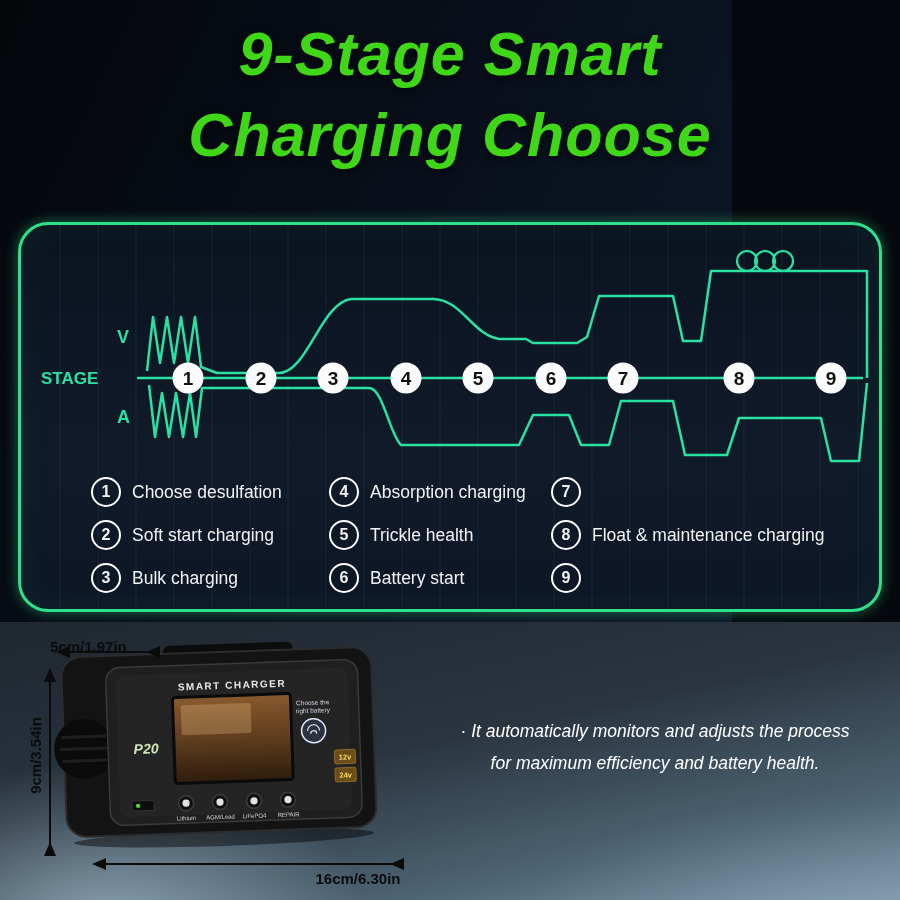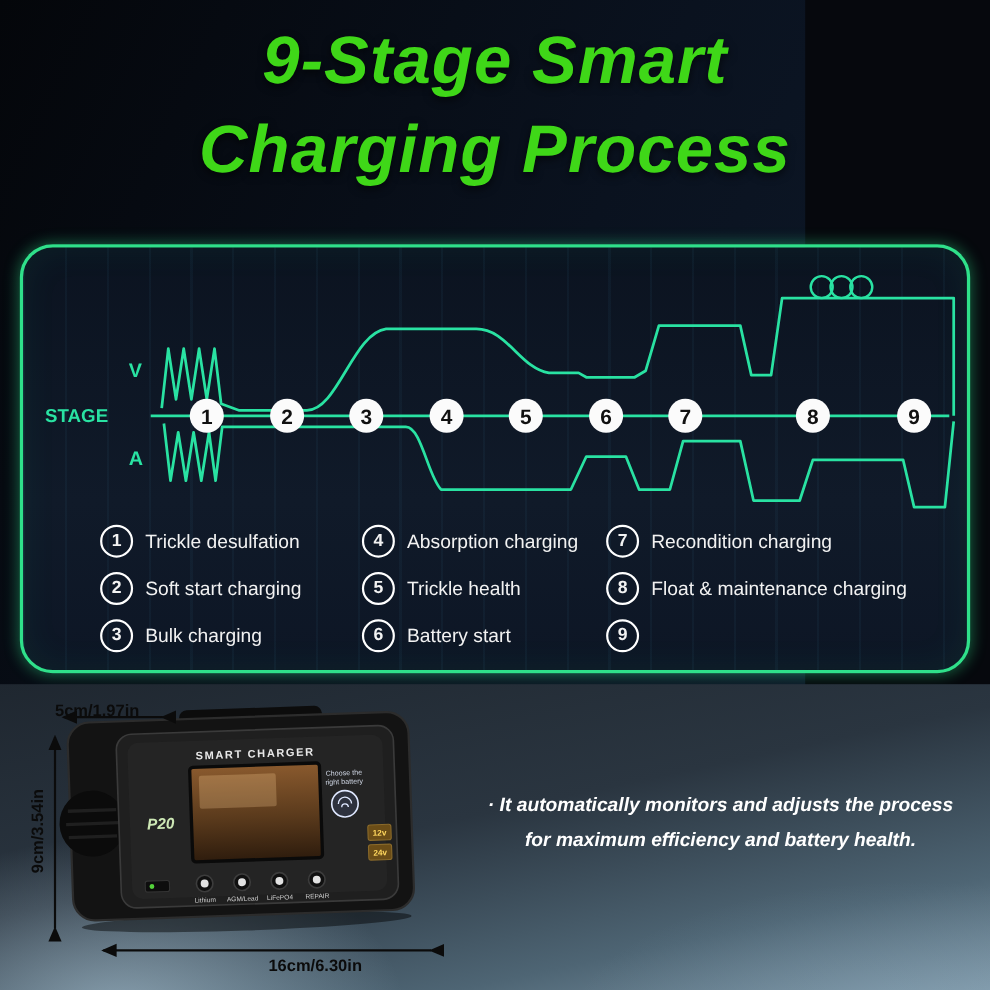--- a/index.html
+++ b/index.html
@@ -37,32 +37,32 @@
   .bottom{position:absolute;left:0;top:622px;width:900px;height:278px;
     background:
       radial-gradient(420px 260px at 12% 108%,rgba(195,222,238,.55),transparent 62%),
       radial-gradient(520px 220px at 92% 112%,rgba(150,180,200,.30),transparent 60%),
       linear-gradient(168deg,#1f2730 0%,#2a3540 45%,#4e6574 78%,#7d96a6 100%);}
   .charger{position:absolute;left:46px;top:16px;width:348px;height:212px;}
   .dims{position:absolute;inset:0;pointer-events:none;}
   .dim-text{position:absolute;font-size:15px;font-weight:bold;color:#0b0b0b;white-space:nowrap;}
   .dim-top{left:50px;top:16px;}
   .dim-left{left:-45px;top:125px;width:160px;text-align:center;transform:rotate(-90deg);}
-  .dim-bottom{left:244px;top:248px;width:260px;}
+  .dim-bottom{left:228px;top:248px;width:260px;text-align:center;}
   .desc{position:absolute;left:420px;top:94px;width:470px;color:#fff;
-    font-weight:bold;font-style:italic;font-size:17.5px;line-height:1.8;text-align:center;}
+    font-weight:normal;font-style:italic;font-size:17.5px;line-height:1.8;text-align:center;}
 </style>
 </head>
 <body>
 
 <div class="page">
 
   <div class="title">
     <div>9-Stage Smart</div>
-    <div>Charging Process</div>
+    <div>Charging Choose</div>
   </div>
 
   <div class="panel">
     <svg class="wave" viewBox="0 0 858 245">
 
       <text x="20" y="151" fill="#29e2a2" font-size="17" font-weight="bold">STAGE</text>
       <text x="96" y="110" fill="#29e2a2" font-size="18" font-weight="bold">V</text>
       <text x="96" y="190" fill="#29e2a2" font-size="18" font-weight="bold">A</text>
 
       <line x1="116" y1="145" x2="842" y2="145" stroke="#29e2a2" stroke-width="2.5"></line>
@@ -118,21 +118,21 @@
             <circle cx="810" cy="145" r="15.5" fill="#fbfbfb"></circle>
             <text x="810" y="152" fill="#111">9</text>
           </g>
       </g>
     </svg>
 
     <div class="legend">
       <div class="legend-col c1">
         <div class="legend-item">
             <span class="legend-num">1</span>
-            <span>Trickle desulfation</span>
+            <span>Choose desulfation</span>
           </div>
         <div class="legend-item">
             <span class="legend-num">2</span>
             <span>Soft start charging</span>
           </div>
         <div class="legend-item">
             <span class="legend-num">3</span>
             <span>Bulk charging</span>
           </div>
       </div>
@@ -146,21 +146,20 @@
             <span>Trickle health</span>
           </div>
         <div class="legend-item">
             <span class="legend-num">6</span>
             <span>Battery start</span>
           </div>
       </div>
       <div class="legend-col c3">
         <div class="legend-item">
             <span class="legend-num">7</span>
-            <span>Recondition charging</span>
           </div>
         <div class="legend-item">
             <span class="legend-num">8</span>
             <span>Float &amp; maintenance charging</span>
           </div>
         <div class="legend-item">
             <span class="legend-num">9</span>
           </div>
       </div>
     </div>

